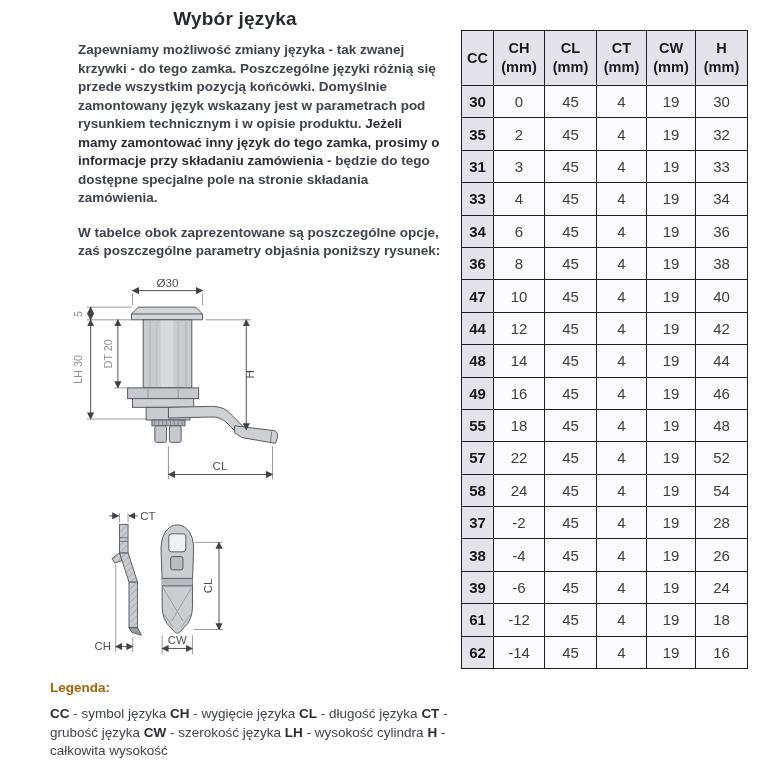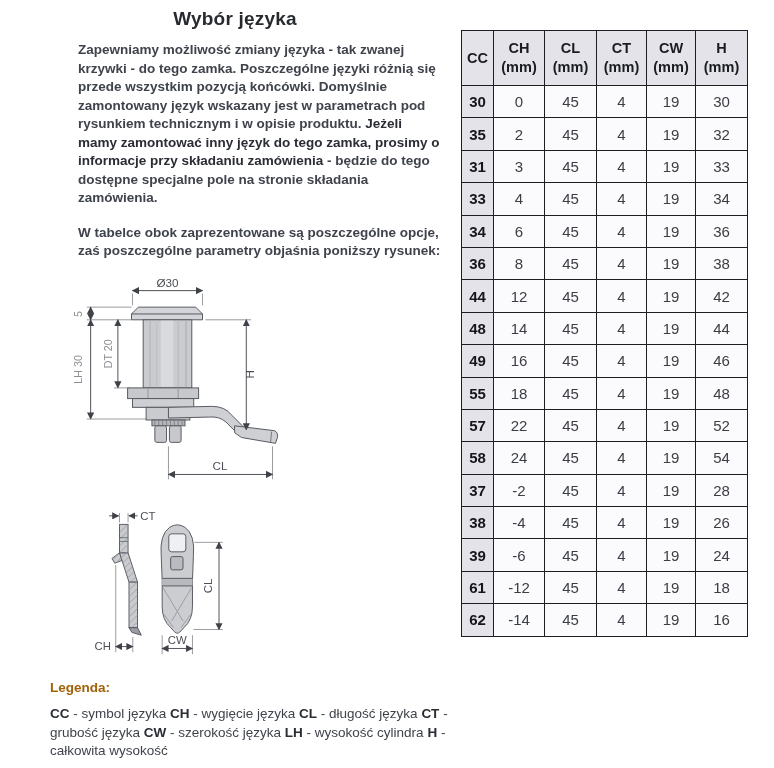--- a/index.html
+++ b/index.html
@@ -293,20 +293,28 @@
         </tr>
         <tr>
           <th>36</th>
           <td>8</td>
           <td>45</td>
           <td>4</td>
           <td>19</td>
           <td>38</td>
         </tr>
         <tr>
+          <th>47</th>
+          <td>10</td>
+          <td>45</td>
+          <td>4</td>
+          <td>19</td>
+          <td>40</td>
+        </tr>
+        <tr>
           <th>44</th>
           <td>12</td>
           <td>45</td>
           <td>4</td>
           <td>19</td>
           <td>42</td>
         </tr>
         <tr>
           <th>48</th>
           <td>14</td>

